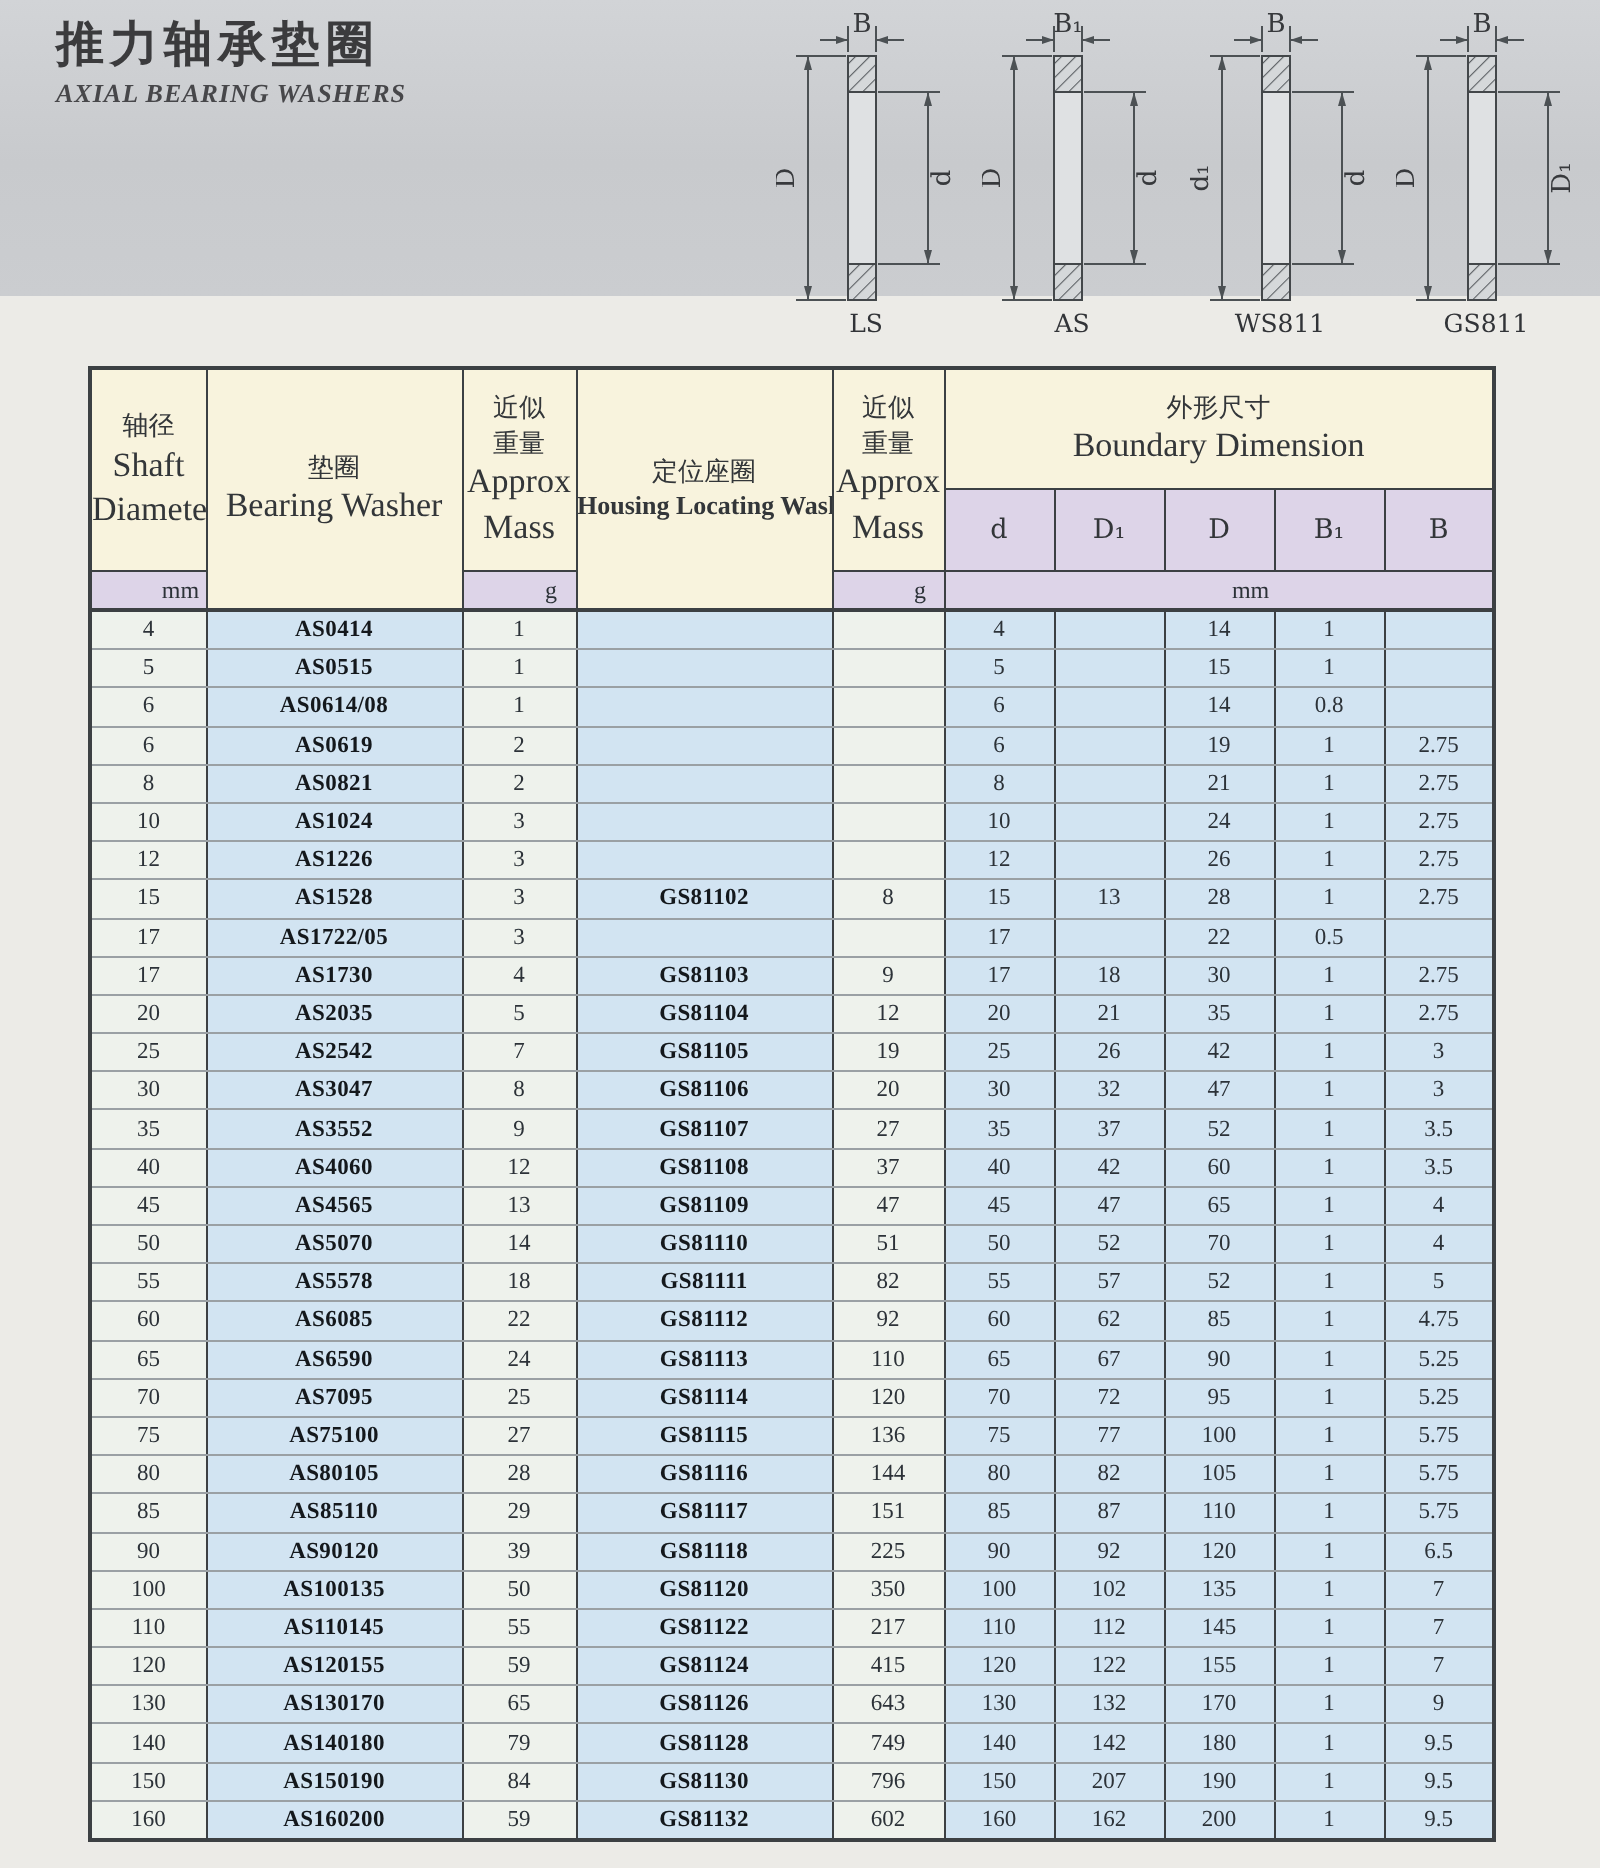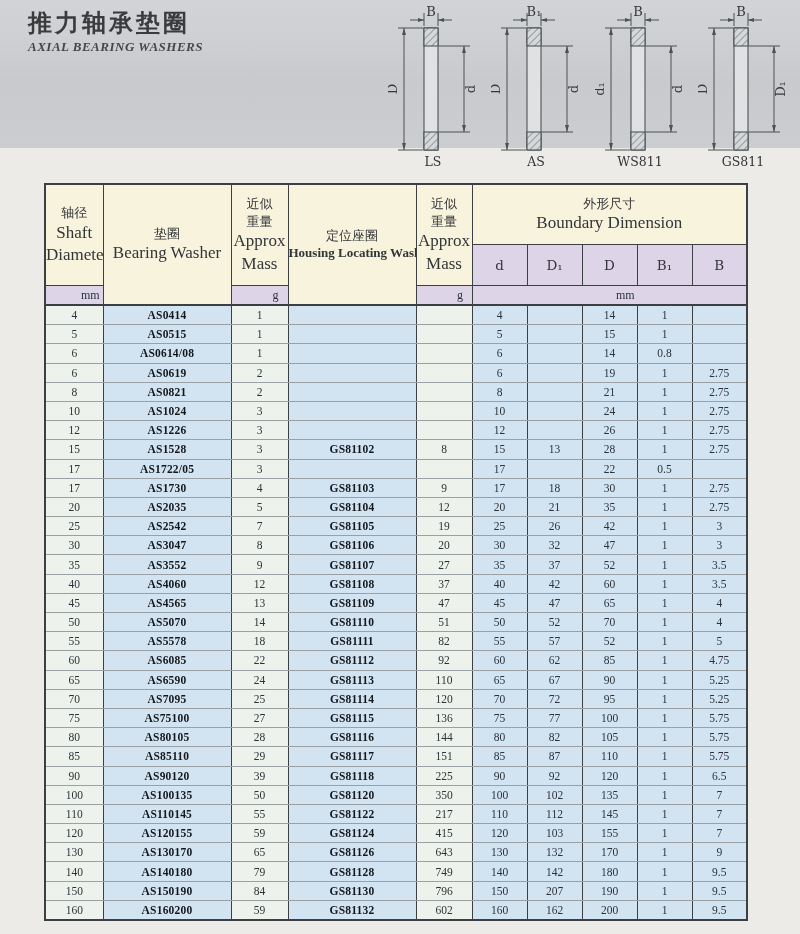--- a/index.html
+++ b/index.html
@@ -592,21 +592,21 @@
           <td class="col-blue">1</td>
           <td class="col-blue">7</td>
         </tr>
         <tr>
           <td class="col-light">120</td>
           <td class="col-blue bold">AS120155</td>
           <td class="col-light">59</td>
           <td class="col-blue bold">GS81124</td>
           <td class="col-light">415</td>
           <td class="col-blue">120</td>
-          <td class="col-blue">103</td>
+          <td class="col-blue">122</td>
           <td class="col-blue">155</td>
           <td class="col-blue">1</td>
           <td class="col-blue">7</td>
         </tr>
         <tr>
           <td class="col-light">130</td>
           <td class="col-blue bold">AS130170</td>
           <td class="col-light">65</td>
           <td class="col-blue bold">GS81126</td>
           <td class="col-light">643</td>

